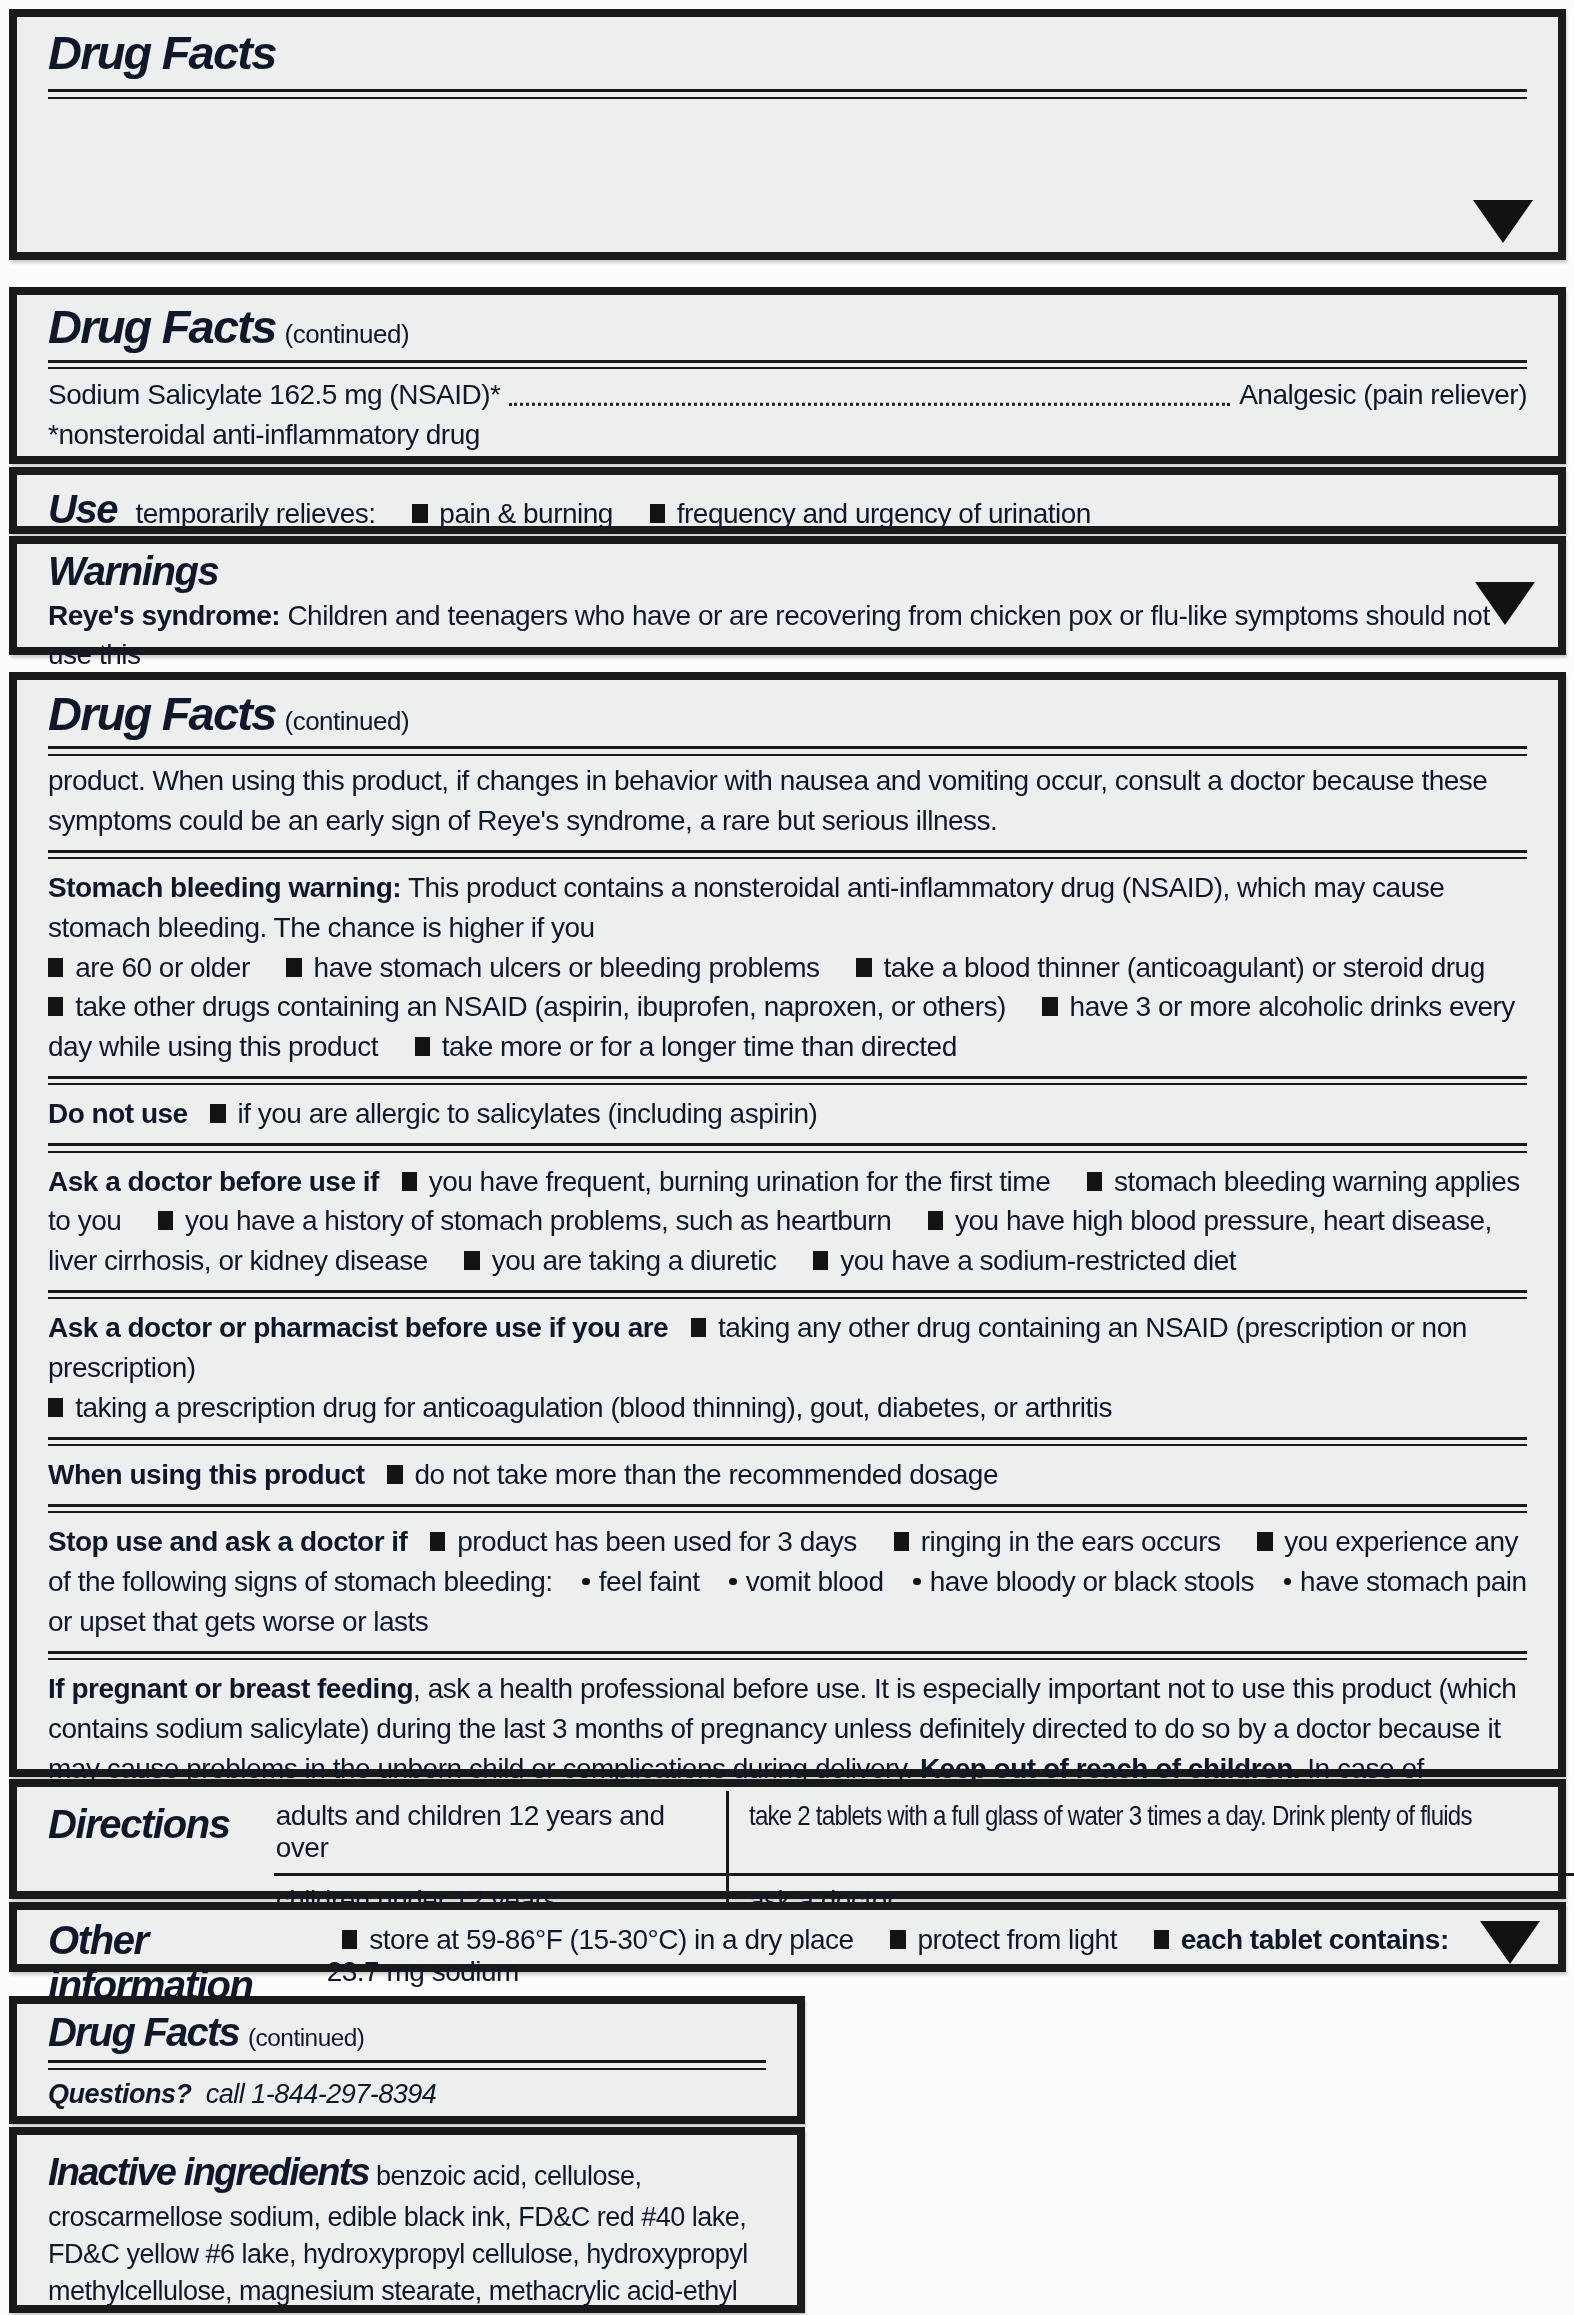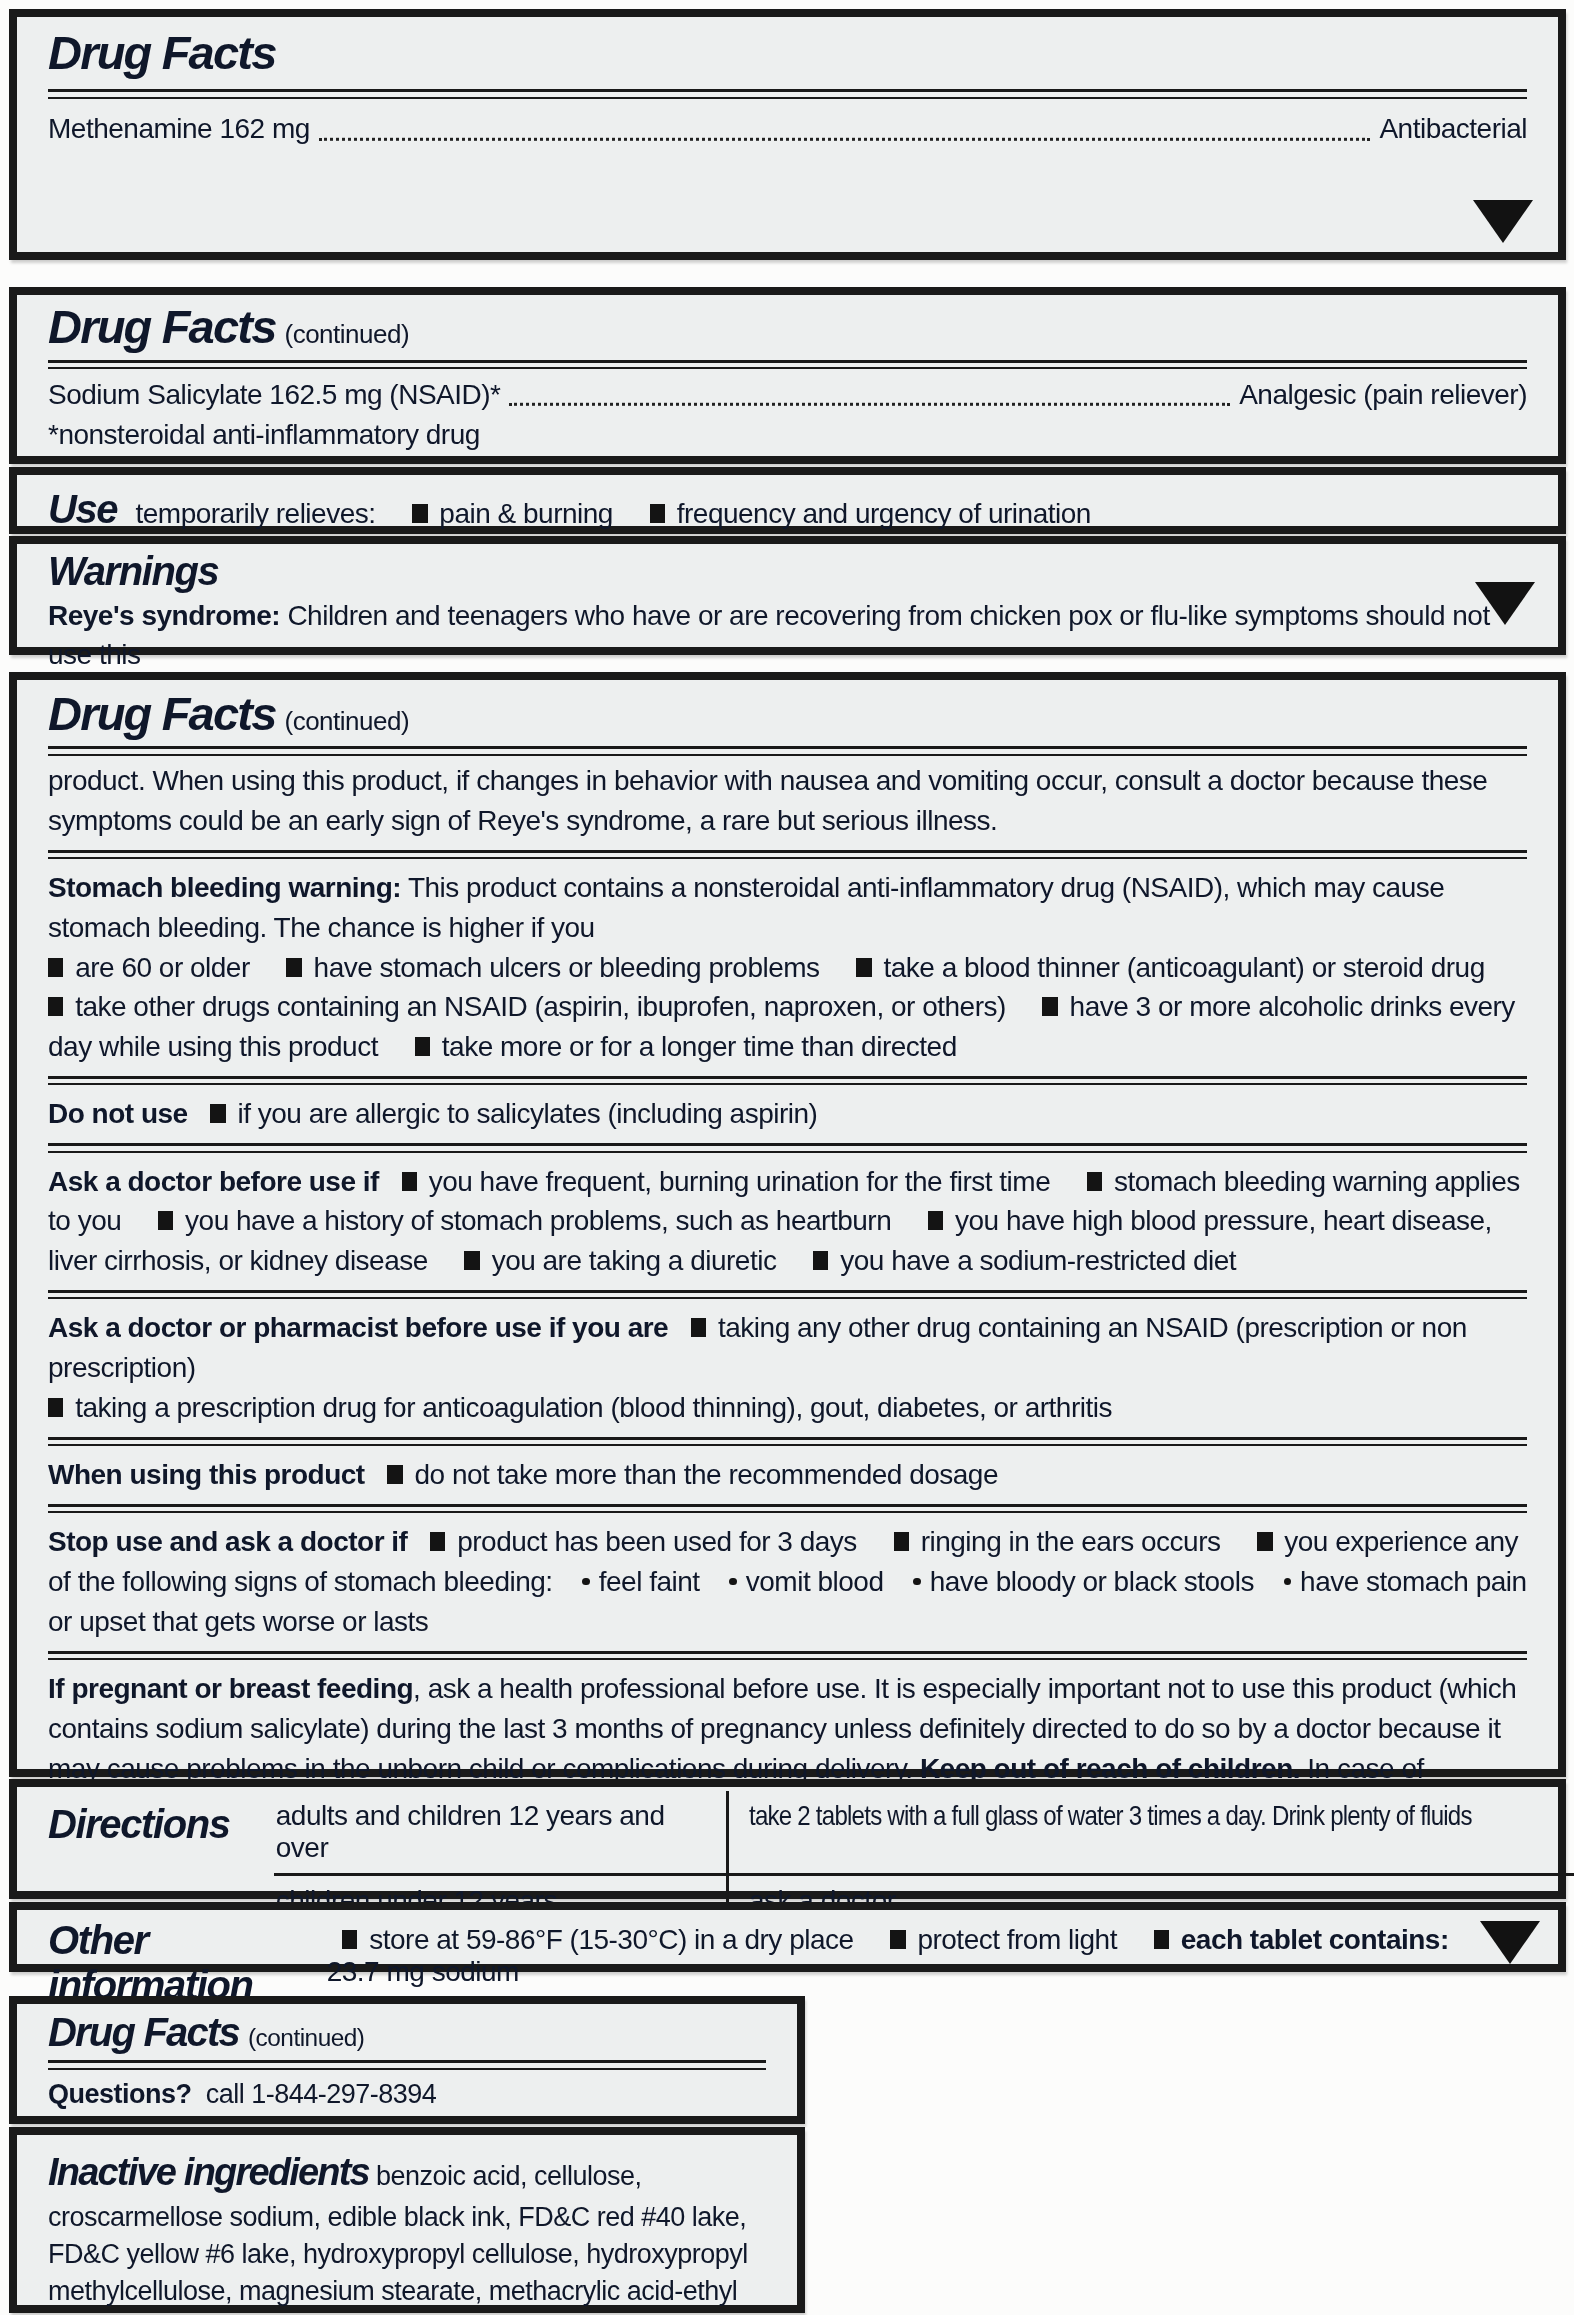--- a/index.html
+++ b/index.html
@@ -56,25 +56,20 @@
 </style>
 </head>
 <body>
 
 <div class="page">
 
   <div class="panel" style="margin-top:9px;height:251px;">
     <div class="pad">
       <div class="dftitle">Drug Facts</div>
       <div class="rule"></div>
-      <div class="ingrow" style="margin-top:12.7px;">
-        <span>Methenamine 162 mg</span>
-        <span class="lead-dots"></span>
-        <span>Antibacterial</span>
-      </div>
     </div>
     <div class="tri" style="position:absolute;right:25px;bottom:9px;"></div>
   </div>
 
   <div style="height:27px;"></div>
 
   <div class="panel" style="height:177px;">
     <div class="pad" style="padding-top:5.4px;">
       <div class="dftitle"><span>Drug Facts</span><span class="cont">(continued)</span></div>
       <div class="rule tight"></div>
@@ -209,21 +204,21 @@
     </div>
     <div class="tri" style="position:absolute;right:18px;top:11px;"></div>
   </div>
 
   <div style="height:24.4px;"></div>
 
   <div class="panel narrow" style="height:128px;">
     <div class="pad" style="padding-top:4.5px;">
       <div class="dftitle" style="font-size:40px;"><span>Drug Facts</span><span class="cont" style="font-size:24.4px;">(continued)</span></div>
       <div class="rule tight"></div>
-      <div class="bodytxt" style="font-size:27px;">
+      <div class="bodytxt" style="font-size:27px;font-style:italic;">
         <b class="lbl">Questions?</b>
         <span style="margin-left:7.2px;">call 1-844-297-8394</span>
       </div>
     </div>
   </div>
 
   <div class="gap3"></div>
 
   <div class="panel narrow" style="height:186px;">
     <div class="pad" style="padding-top:11px;">

